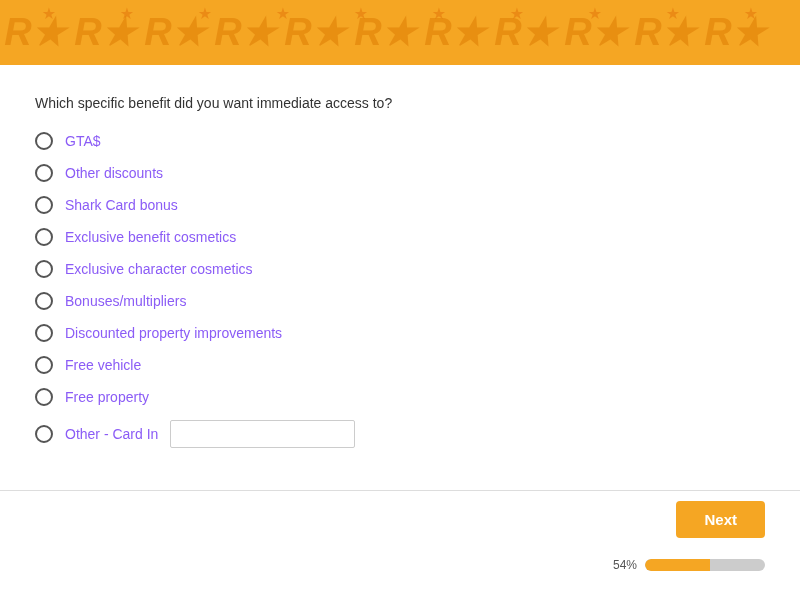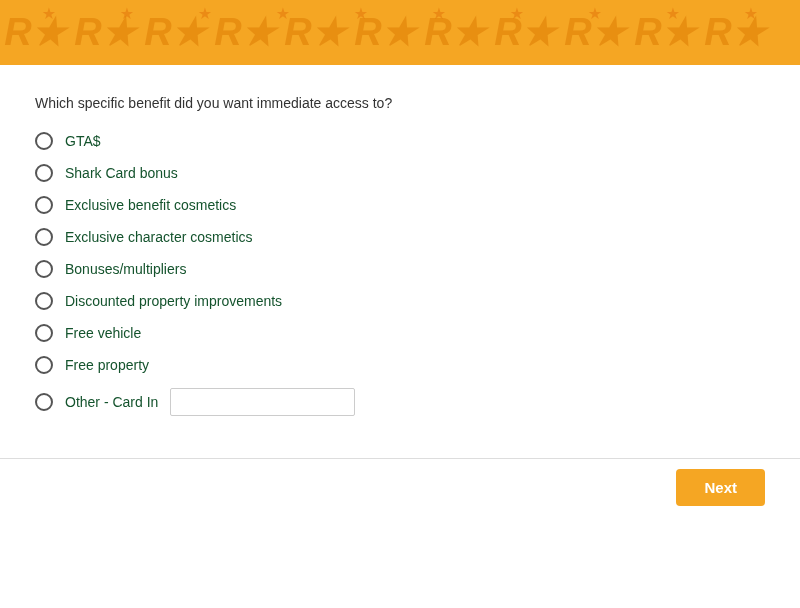--- a/index.html
+++ b/index.html
@@ -90,21 +90,21 @@
       height: 18px;
       border-radius: 50%;
       border: 2px solid #555;
       flex-shrink: 0;
       background: #fff;
       cursor: pointer;
     }
 
     .option-label {
       font-size: 14px;
-      color: #14532d;
+      color: #8b5cf6;
     }
 
     .write-in-input {
       border: 1px solid #ccc;
       border-radius: 2px;
       height: 28px;
       width: 185px;
       padding: 4px 8px;
       font-size: 13px;
       outline: none;
@@ -200,20 +200,24 @@
 <div class="main-content">
   <div class="question-text">Which specific benefit did you want immediate access to?</div>
 
   <ul class="options-list" id="options-list">
   <li class="option-item">
         <div class="radio-circle"></div>
         <span class="option-label">GTA$</span>
       </li>
       <li class="option-item">
         <div class="radio-circle"></div>
+        <span class="option-label">Other discounts</span>
+      </li>
+      <li class="option-item">
+        <div class="radio-circle"></div>
         <span class="option-label">Shark Card bonus</span>
       </li>
       <li class="option-item">
         <div class="radio-circle"></div>
         <span class="option-label">Exclusive benefit cosmetics</span>
       </li>
       <li class="option-item">
         <div class="radio-circle"></div>
         <span class="option-label">Exclusive character cosmetics</span>
       </li>
@@ -238,13 +242,19 @@
         <span class="option-label">Other - Card In</span>
         <input type="text" class="write-in-input" style="">
       </li>
     </ul>
 </div>
 
 <hr class="divider">
 
 <div class="footer-area">
   <button class="next-button">Next</button>
+  <div class="progress-container">
+    <span class="progress-label">54%</span>
+    <div class="progress-bar-track">
+      <div class="progress-bar-fill" id="progress-fill" style="width: 54%;"></div>
+    </div>
+  </div>
 </div>
 
 </body></html>

